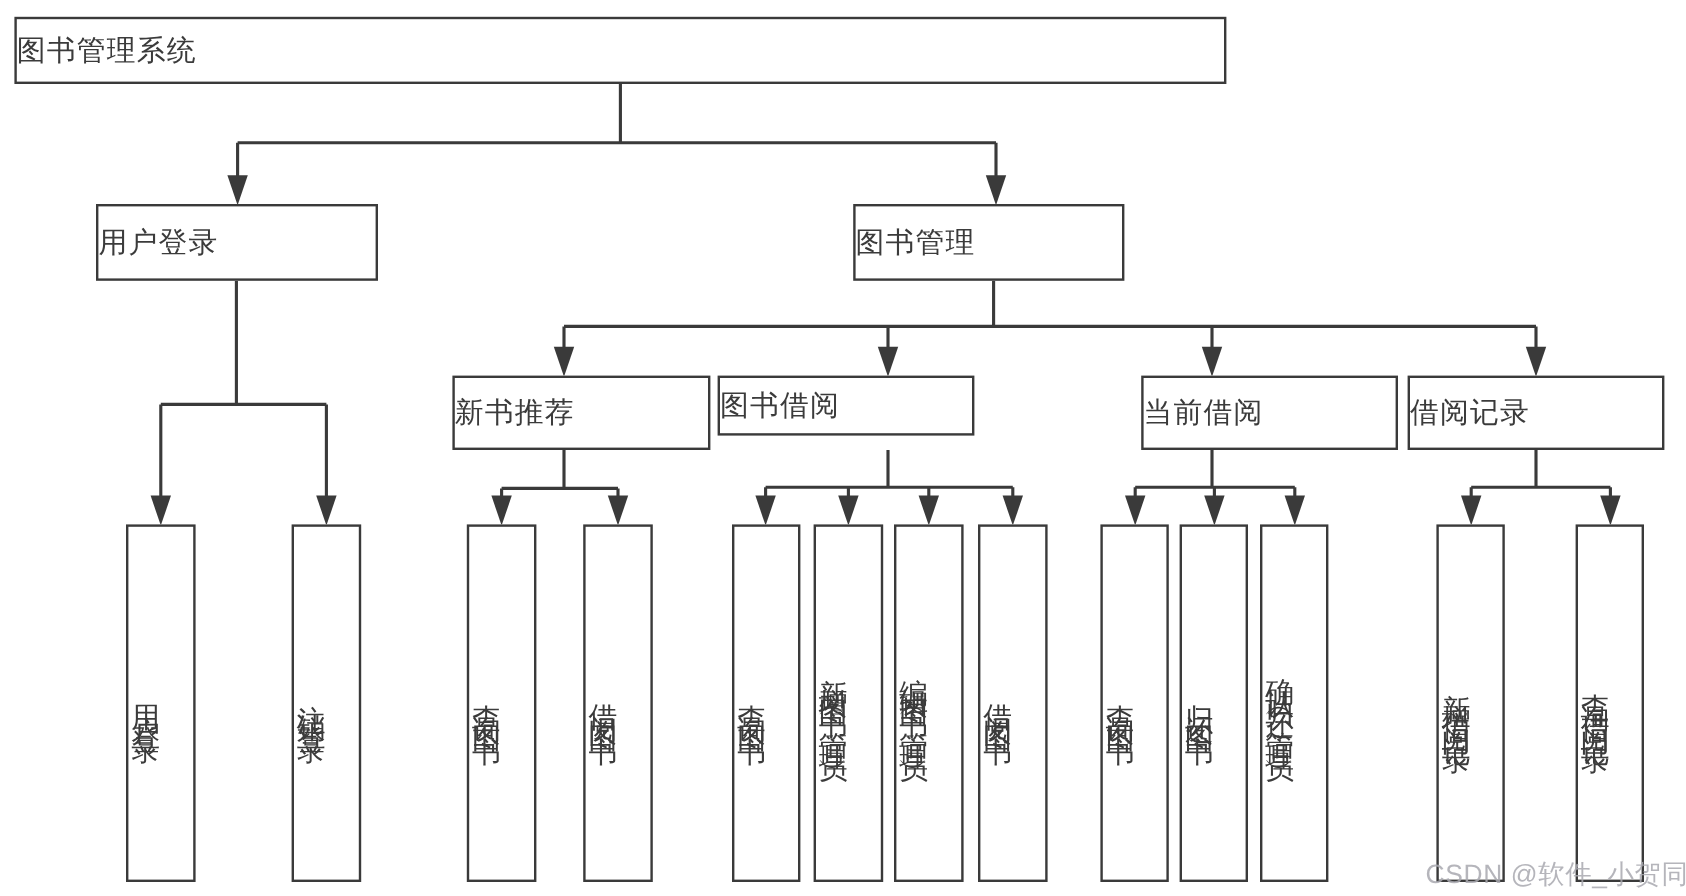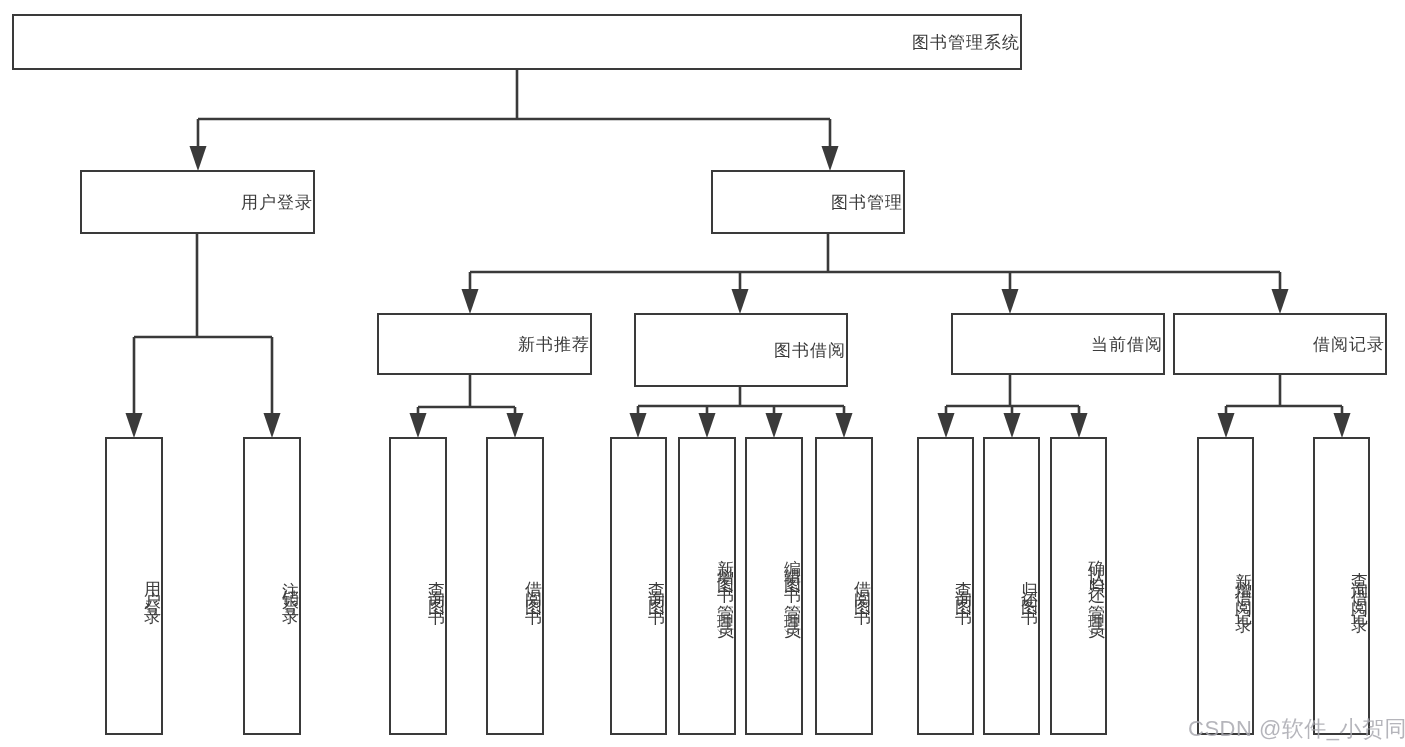--- a/index.html
+++ b/index.html
@@ -32,23 +32,23 @@
   }
   #connectors polygon {
     fill: var(--line-color);
   }
   .node {
     position: absolute;
     background: #fff;
     border: 2.5px solid var(--line-color);
     display: flex;
     align-items: center;
-    justify-content: flex-end;
+    justify-content: flex-start;
     color: var(--text-color);
-    font-size: 17px;
+    font-size: 24px;
     z-index: 2;
     letter-spacing: 1px;
   }
   .leaf .vtext {
     writing-mode: vertical-rl;
     text-orientation: mixed;
     letter-spacing: 9px;
     line-height: 1.1;
   }
   .watermark {
@@ -104,28 +104,28 @@
     <polygon points="1333.5,413 1350.5,413 1342,438"></polygon>
   </svg>
 
   <div class="node" style="left:12px;top:14px;width:1010px;height:56px">
     <span>图书管理系统</span>
   </div>
 
   <div class="node" style="left:80px;top:170px;width:235px;height:64px">
     <span>用户登录</span>
   </div>
-  <div class="node" style="left:711px;top:170px;width:194px;height:64px">
+  <div class="node" style="left:711px;top:170px;width:226px;height:64px">
     <span>图书管理</span>
   </div>
 
   <div class="node" style="left:377px;top:313px;width:215px;height:62px">
     <span>新书推荐</span>
   </div>
-  <div class="node" style="left:634px;top:313px;width:214px;height:74px">
+  <div class="node" style="left:598px;top:313px;width:214px;height:50px">
     <span>图书借阅</span>
   </div>
   <div class="node" style="left:951px;top:313px;width:214px;height:62px">
     <span>当前借阅</span>
   </div>
   <div class="node" style="left:1173px;top:313px;width:214px;height:62px">
     <span>借阅记录</span>
   </div>
 
   <div class="node leaf" style="left:105px;top:437px;width:58px;height:298px">

